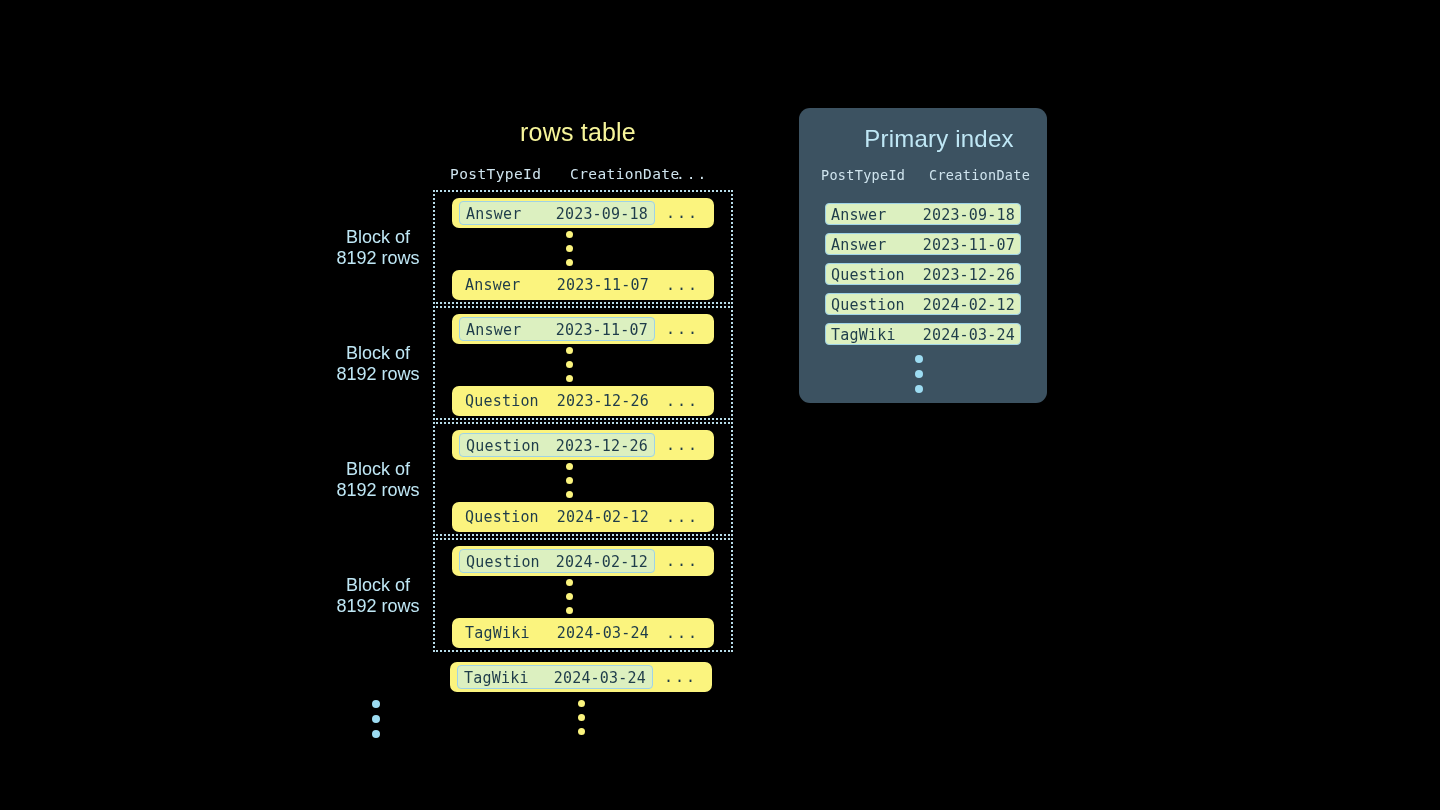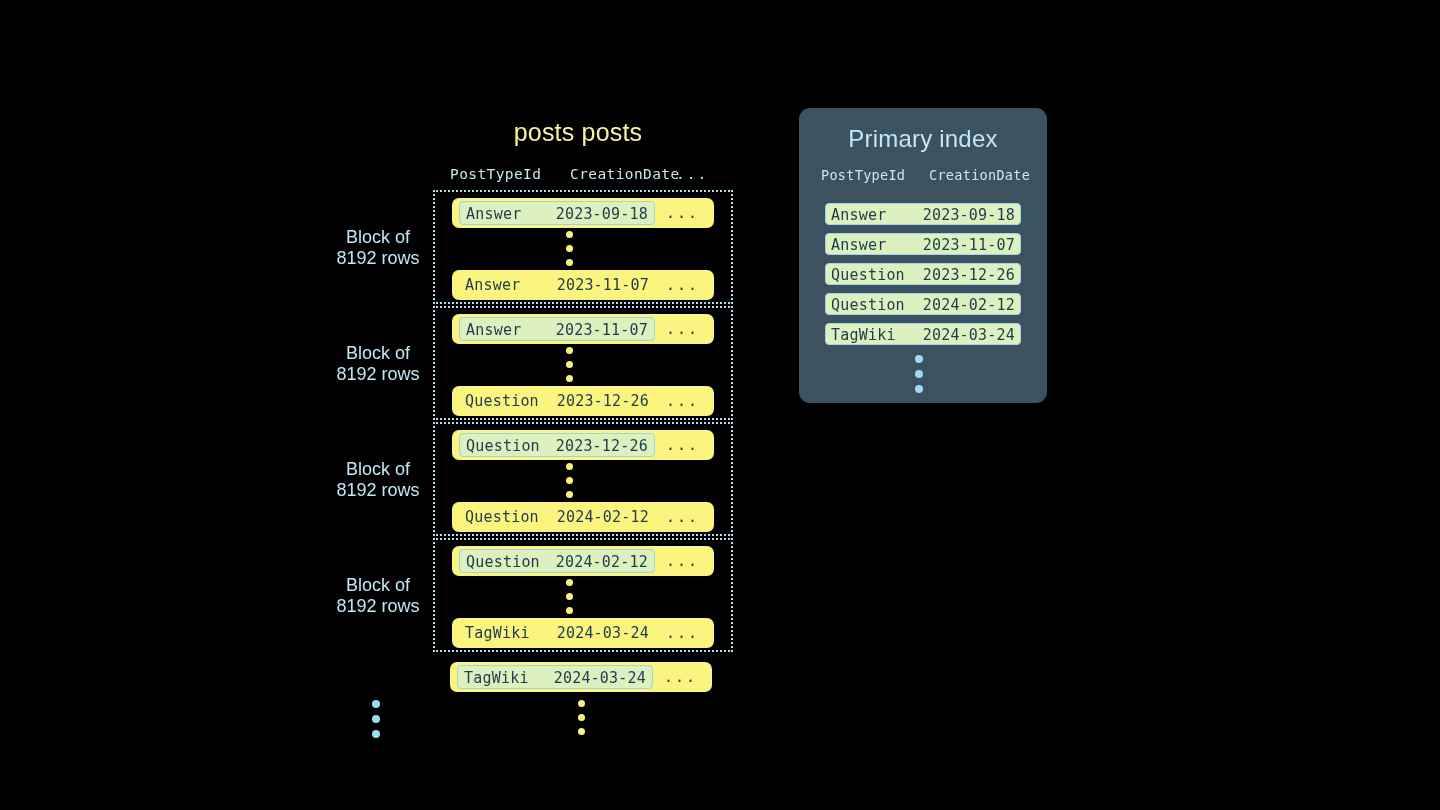--- a/index.html
+++ b/index.html
@@ -214,21 +214,21 @@
     position: absolute;
     left: 799px;
     top: 108px;
     width: 248px;
     height: 295px;
     background: #3c5261;
     border-radius: 11px;
   }
   #primary-index-title {
     position: absolute;
-    left: 0;
+    left: 16px;
     top: 17px;
     width: 248px;
     text-align: center;
     color: #bfe7f5;
     font-size: 24px;
     letter-spacing: 0.2px;
   }
   #primary-index-header {
     position: absolute;
     left: 22px;
@@ -291,21 +291,21 @@
     background: #9ddcf2;
     margin-bottom: 7px;
   }
   #primary-index-vdots i:last-child { margin-bottom: 0; }
 </style>
 </head>
 <body>
 
 <div id="posts-table-section">
 
-  <div id="posts-table-title">posts posts</div>
+  <div id="posts-table-title">rows table</div>
 
   <div id="posts-table-header">
     <span class="h-type">PostTypeId</span>
     <span class="h-date">CreationDate</span>
     <span class="h-more">...</span>
   </div>
 
   <div id="blocks">
 
     <div class="block-wrap">

